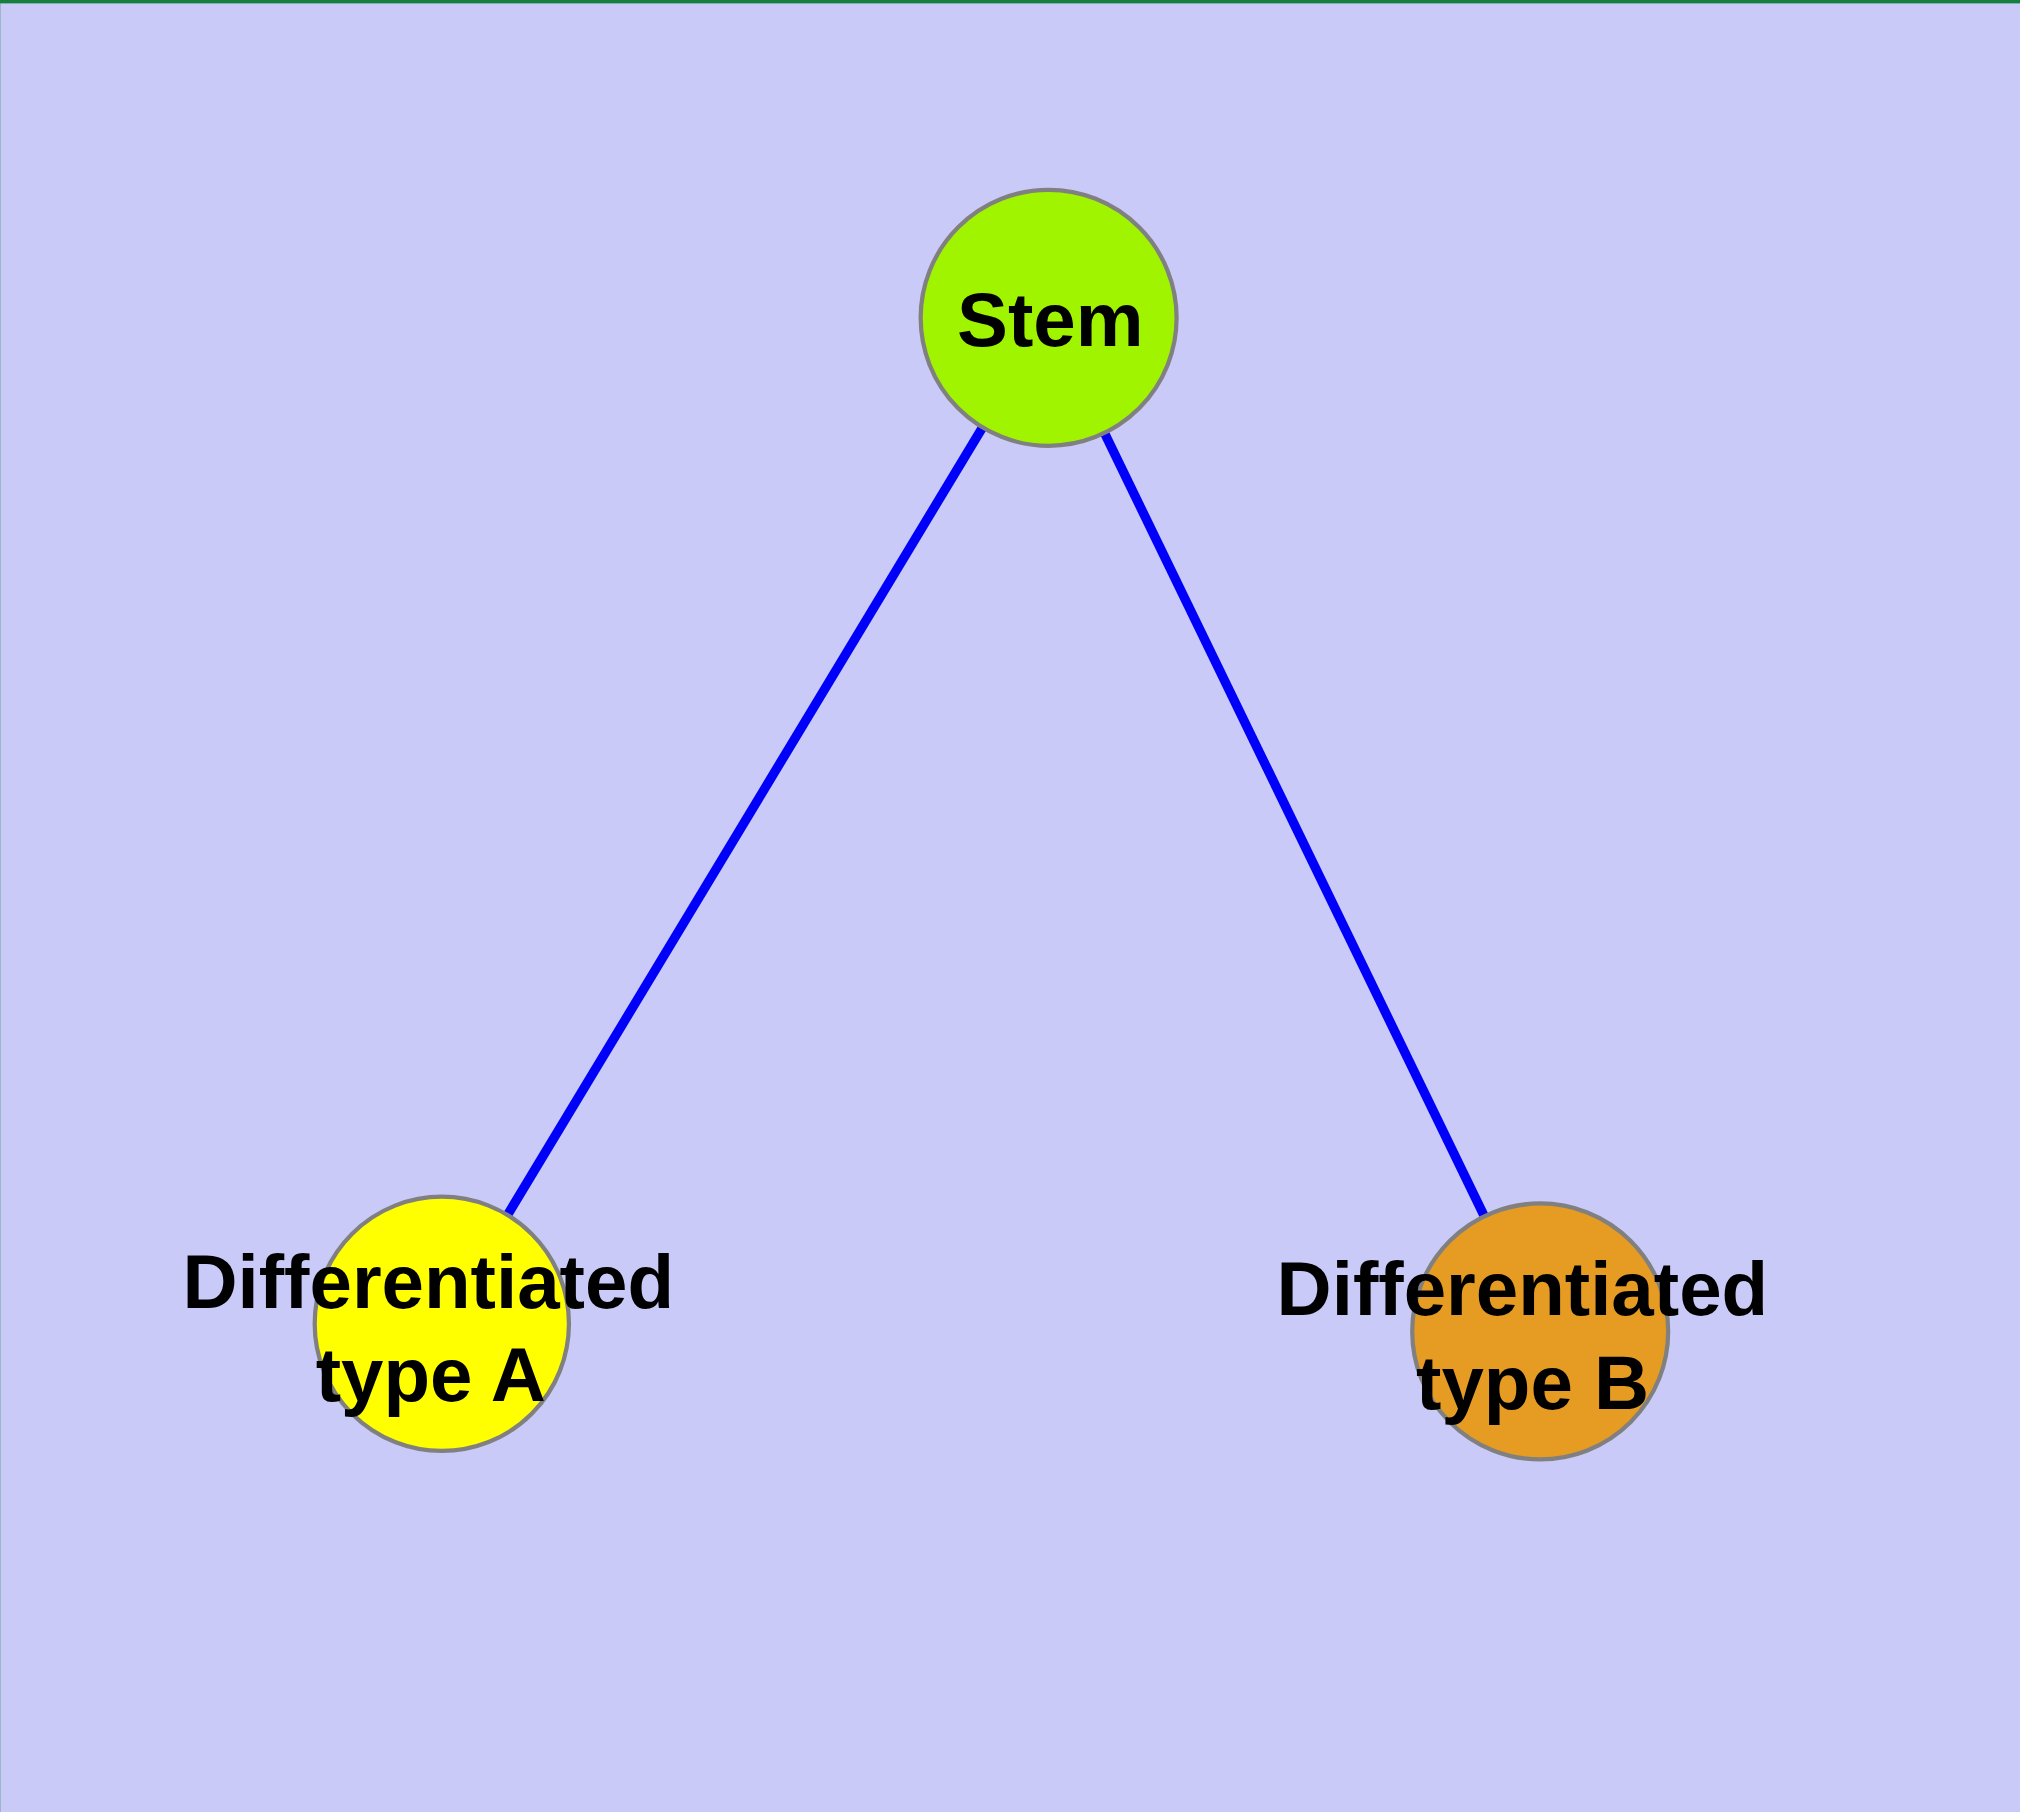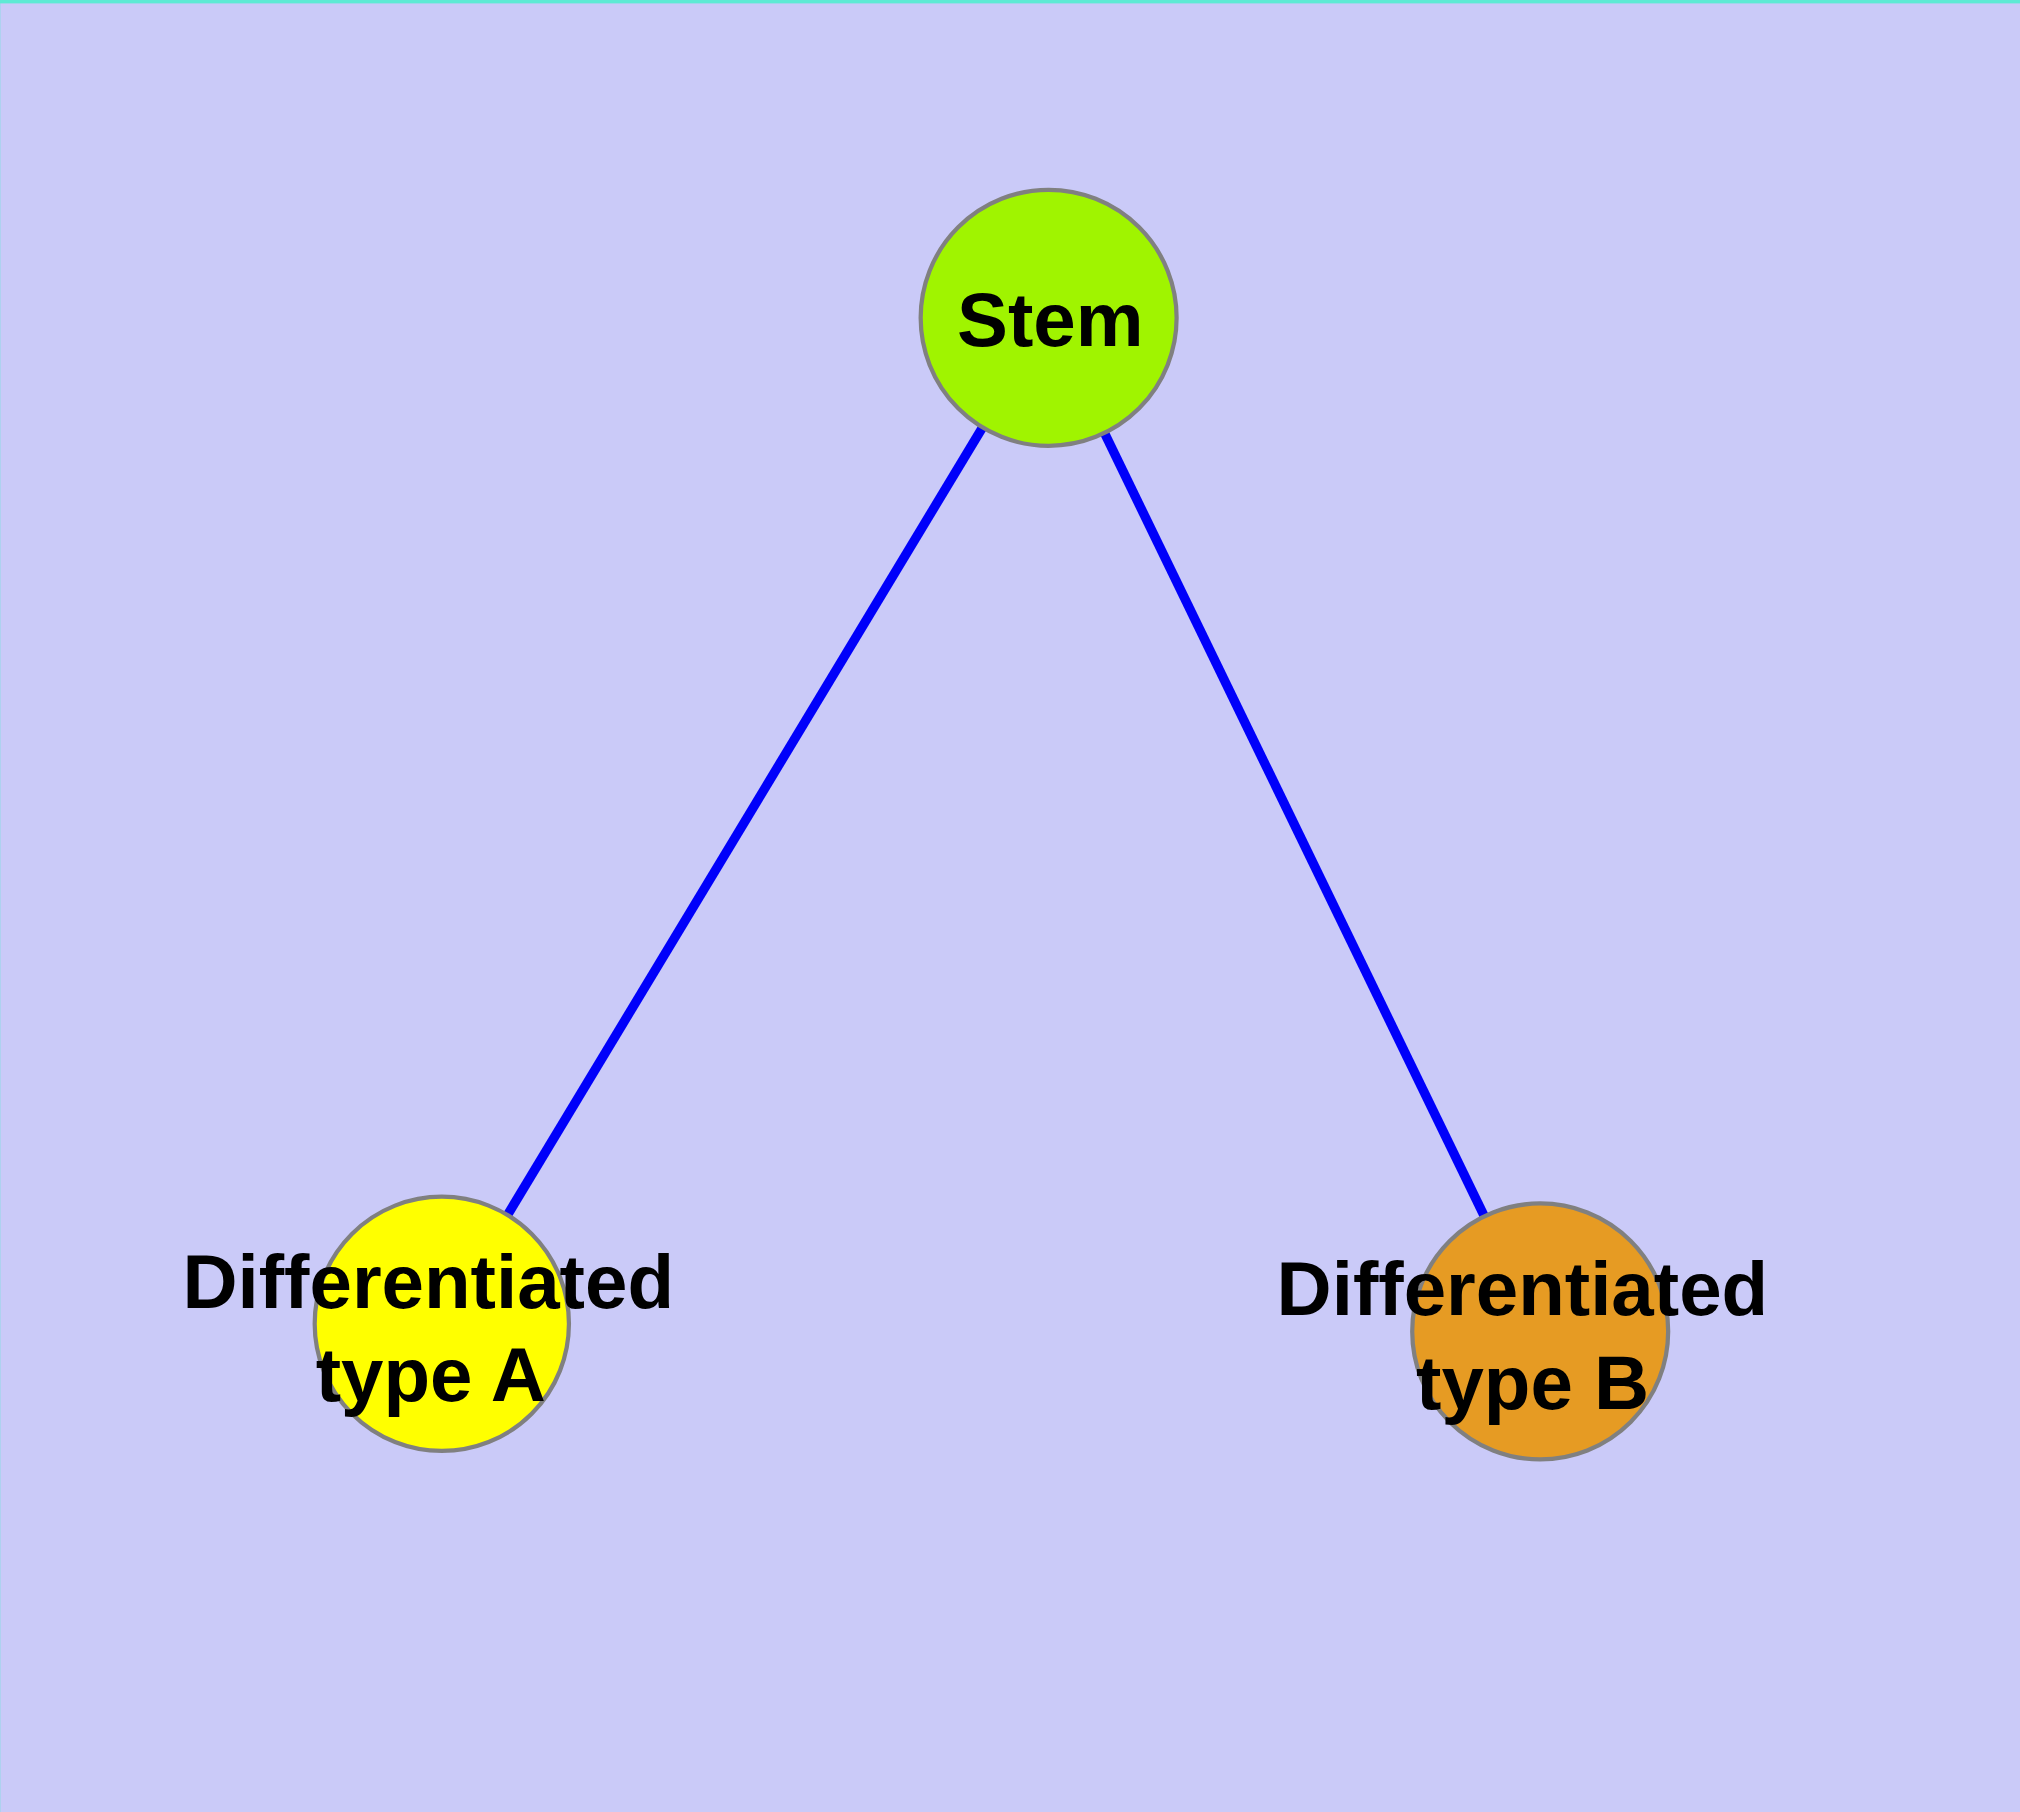--- a/index.html
+++ b/index.html
@@ -4,21 +4,21 @@
 <style>
   html, body {
     margin: 0;
     padding: 0;
     background: #ffffff;
   }
   .canvas-wrap {
     width: 2021px;
     height: 1812px;
     position: relative;
-    background: #5eead4;
+    background: #15803d;
   }
   svg.diagram {
     display: block;
     width: 2021px;
     height: 1812px;
   }
   .node-label {
     font-family: "Liberation Sans", sans-serif;
     font-weight: bold;
     font-size: 90px;

